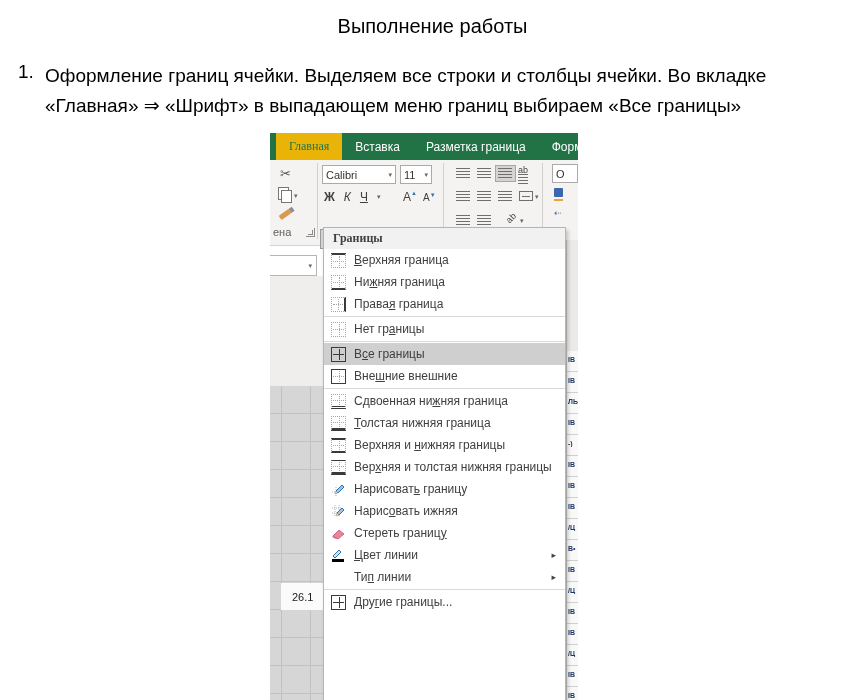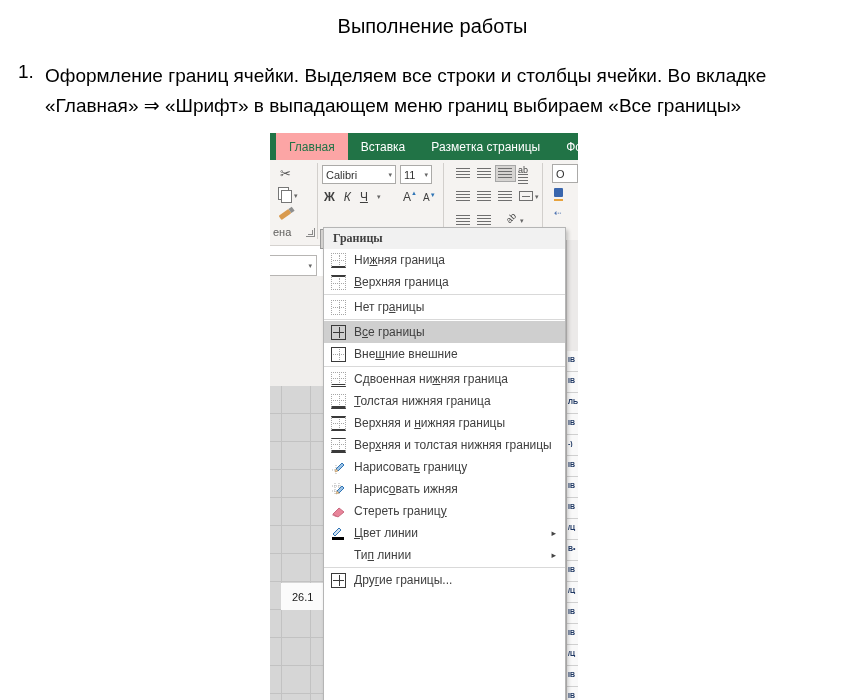--- a/index.html
+++ b/index.html
@@ -7,21 +7,21 @@
         font-family:"Liberation Sans",sans-serif;color:#000;margin-top:8px;}
   .doc-title{position:absolute;left:0;top:7px;width:100%;text-align:center;font-size:20px;}
   .list-num{position:absolute;left:18px;top:53px;font-size:19px;}
   .para{position:absolute;left:45px;top:53px;width:805px;font-size:19px;line-height:30px;}
 
   
   .shot{position:absolute;left:270px;top:125px;width:308px;height:575px;background:#fff;
         overflow:hidden;font-size:12px;}
   .tabs{position:absolute;left:0;top:0;width:100%;height:27px;background:#217346;display:flex;color:#fff;}
   .tab{display:flex;align-items:center;padding:0 13px;white-space:nowrap;font-size:12px;}
-  .tab.active{background:#fca5a5;color:#217346;margin-left:6px;}
+  .tab.active{background:#eab308;color:#217346;margin-left:6px;font-family:Liberation Serif, serif;}
   .ribbon{position:absolute;left:0;top:27px;width:100%;height:85px;background:#f5f3f1;
           border-bottom:1px solid #d5d2cf;}
   .vline{position:absolute;top:3px;height:76px;width:1px;background:#d2cfcc;}
   .combo{position:absolute;height:19px;background:#fff;border:1px solid #abaaa8;display:flex;
          align-items:center;font-size:11px;color:#333;padding:0 3px;box-sizing:border-box;overflow:hidden;}
   .combo .arr{margin-left:auto;font-size:7px;color:#666;}
   .glyphbtn{position:absolute;color:#3f3f3f;}
   .scis{font-size:13px;color:#555;}
   .copyicon{position:absolute;width:9px;height:11px;border:1px solid #767676;background:#fff;}
   .copyicon::after{content:"";position:absolute;left:2px;top:2px;width:9px;height:11px;
@@ -116,21 +116,21 @@
   <div class="para">
     <div>Оформление границ ячейки. Выделяем все строки и столбцы ячейки. Во вкладке</div>
     <div>«Главная» ⇒ «Шрифт» в выпадающем меню границ выбираем «Все границы»</div>
   </div>
 
   <div class="shot">
 
     <div class="tabs">
       <div class="tab active">Главная</div>
       <div class="tab">Вставка</div>
-      <div class="tab">Разметка страницы</div>
+      <div class="tab">Разметка граница</div>
       <div class="tab">Формул</div>
     </div>
 
     <div class="ribbon">
       <span class="glyphbtn scis" style="left:10px;top:6px;">✂</span>
       <span class="copyicon" style="left:8px;top:27px;"></span>
       <span class="glyphbtn tinyarr" style="left:24px;top:32px;">▾</span>
       <span class="brushicon" style="left:9px;top:52px;"></span>
       <div class="vline" style="left:47px;"></div>
 
@@ -227,26 +227,30 @@
     <span class="frag" style="top:538px;">IB</span>
     <span class="frag" style="top:559px;">IB</span>
 
     <div class="dash" style="left:60px;width:120px;"></div>
     <div class="dash" style="left:200px;width:95px;"></div>
 
     <div class="menu">
       <div class="mhead">Границы</div>
 
       <div class="mi">
+        <span class="bicon b-top"></span>
+        <span class="lbl"><i></i><u>В</u><i>ерхняя граница</i></span>
+      </div>
+      <div class="mi">
         <span class="bicon b-bottom"></span>
         <span class="lbl"><i>Ни</i><u>ж</u><i>няя граница</i></span>
       </div>
       <div class="mi">
-        <span class="bicon b-top"></span>
-        <span class="lbl"><i></i><u>В</u><i>ерхняя граница</i></span>
+        <span class="bicon b-right"></span>
+        <span class="lbl"><i>Права</i><u>я</u><i> граница</i></span>
       </div>
       <div class="msep"></div>
       <div class="mi">
         <span class="bicon"></span>
         <span class="lbl"><i>Нет гр</i><u>а</u><i>ницы</i></span>
       </div>
       <div class="msep"></div>
       <div class="mi hl">
         <span class="bicon b-all"></span>
         <span class="lbl"><i>В</i><u>с</u><i>е границы</i></span>

